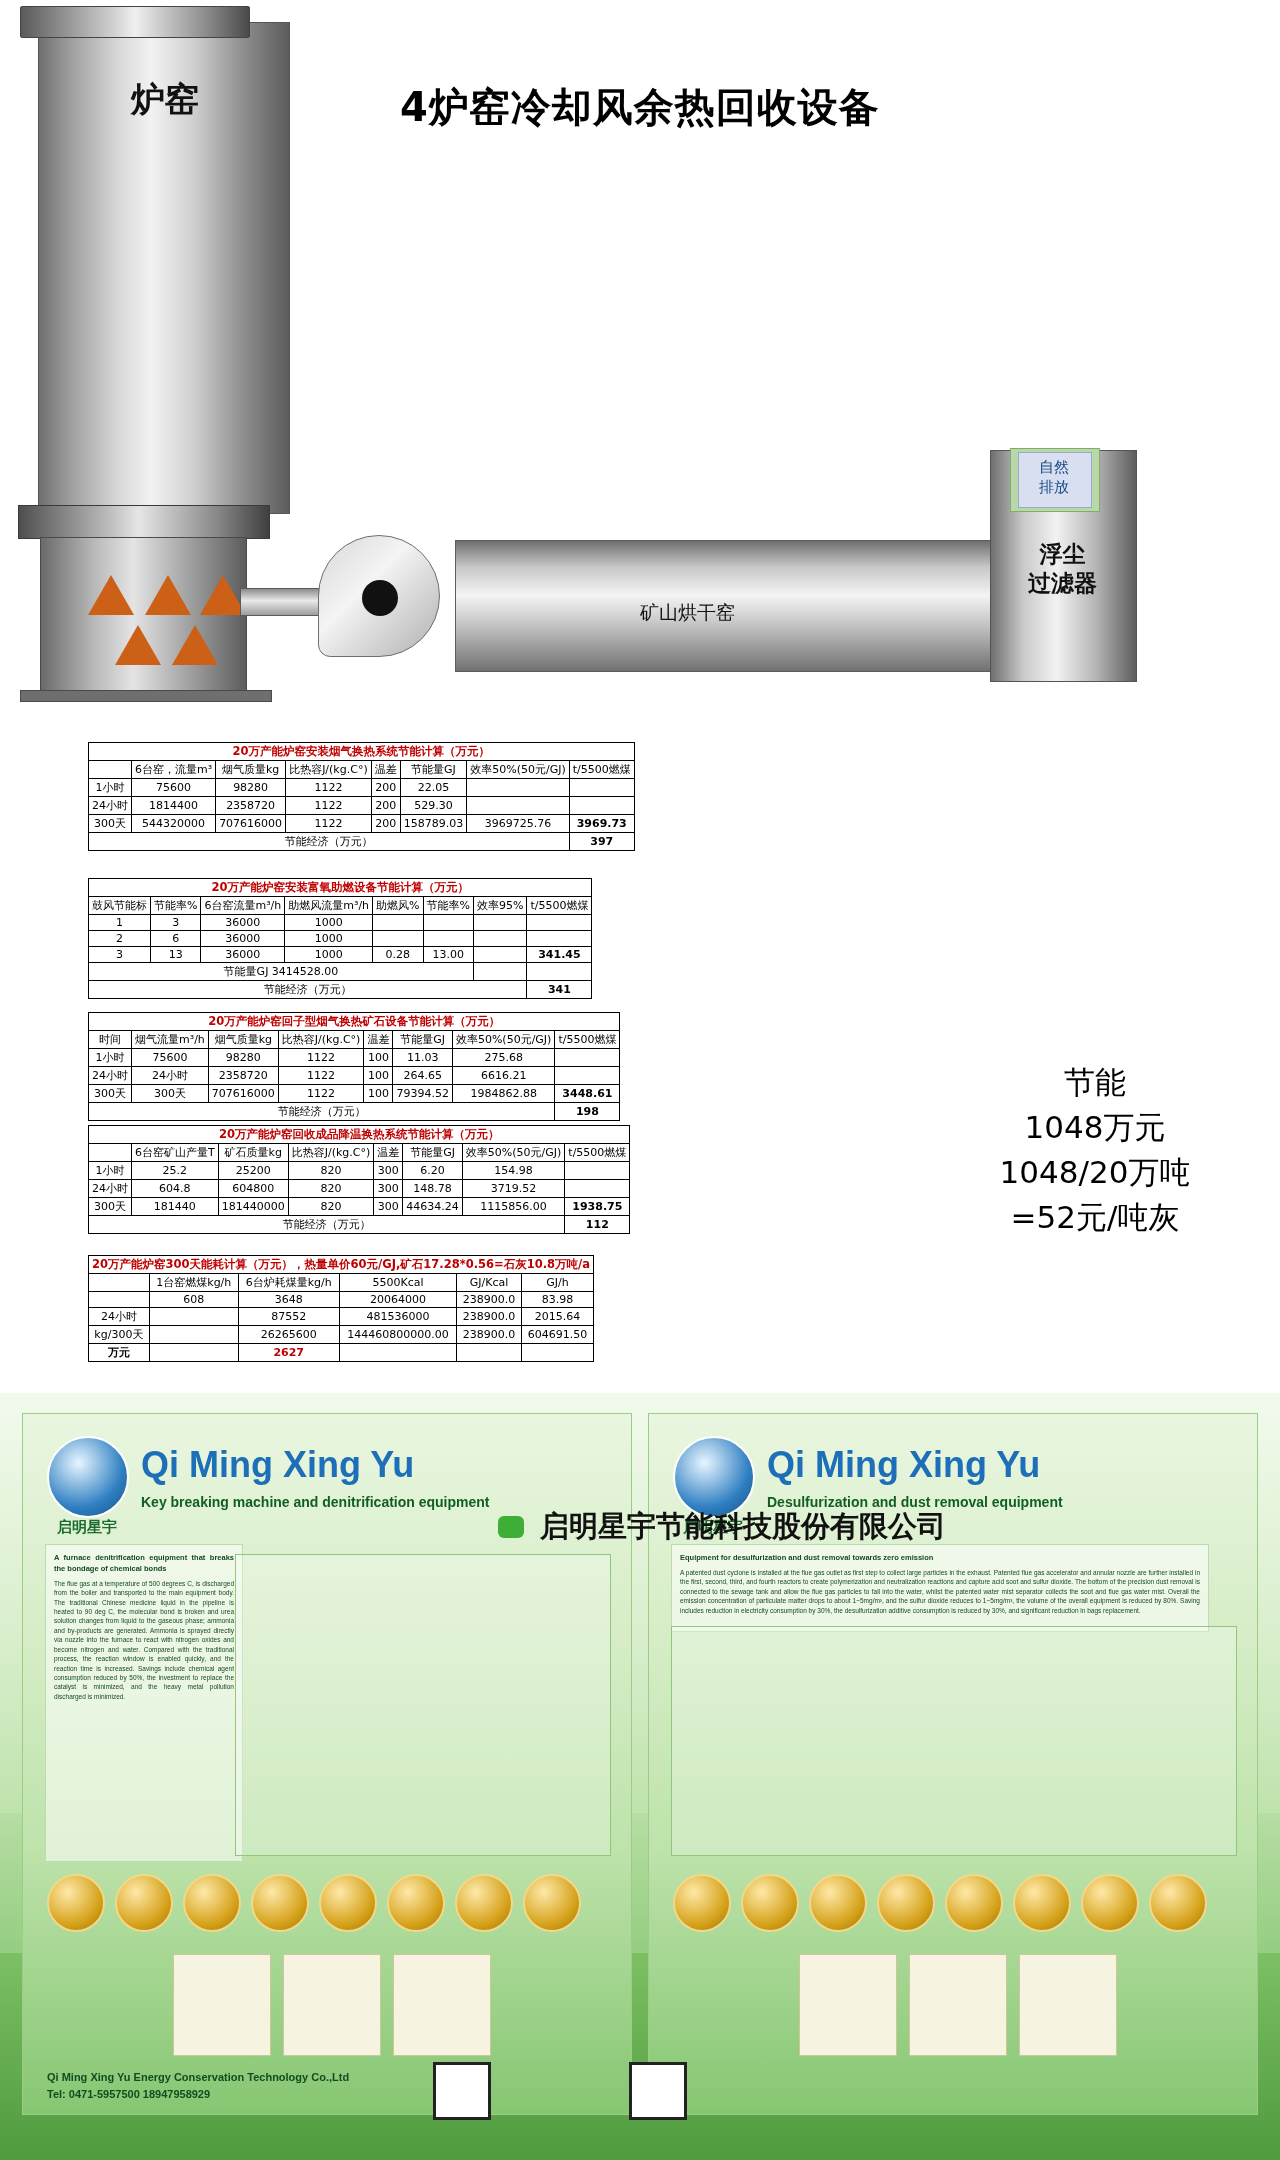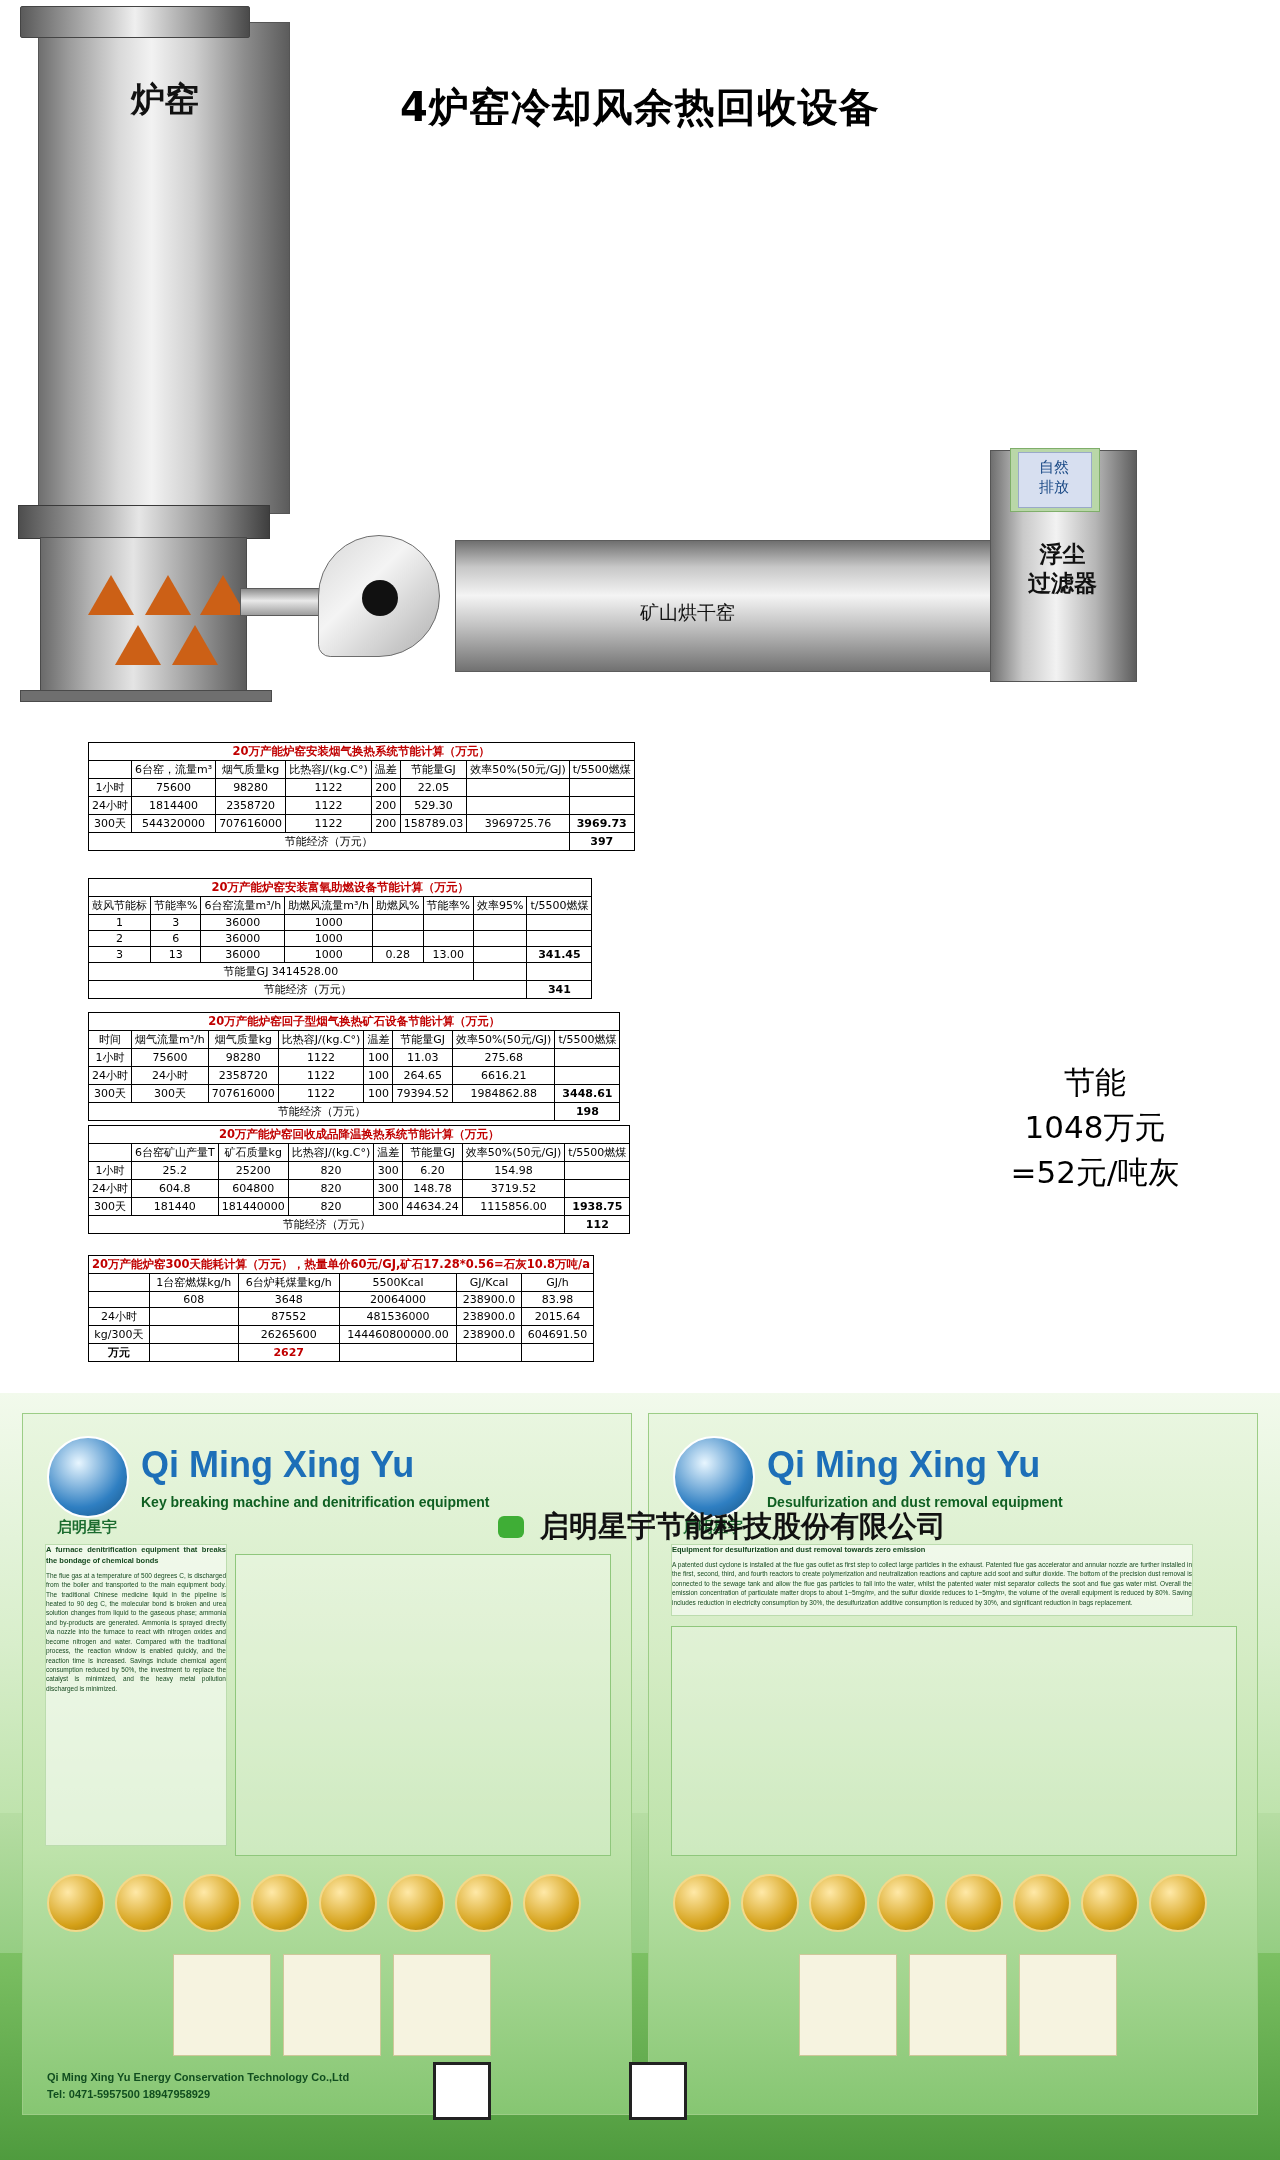--- a/index.html
+++ b/index.html
@@ -167,21 +167,21 @@
     font-family:"Liberation Sans",sans-serif;
   }
   .poster-sub{
     position:absolute;left:118px;top:80px;
     font-size:14px;font-weight:bold;color:#0f5f22;
     font-family:"Liberation Sans",sans-serif;
   }
   .poster-card{
     position:absolute;left:22px;top:130px;width:180px;height:300px;
     background:rgba(255,255,255,.55);border:1px solid #bcdcae;
-    font-size:6.5px;line-height:1.45;color:#15491f;text-align:justify;
+    padding:8px;font-size:6.5px;line-height:1.45;color:#15491f;text-align:justify;
     font-family:"Liberation Sans",sans-serif;
   }
   .poster-card .ct{font-weight:bold;font-size:7.5px;display:block;margin-bottom:4px;}
   .poster-card.wide{width:520px;height:70px;left:22px;top:130px;}
   .poster-diagram{
     position:absolute;left:212px;top:140px;width:374px;height:300px;
     border:1px solid #8fc77c;background:rgba(255,255,255,.25);
   }
   .medal-row{position:absolute;left:24px;top:460px;width:560px;height:66px;}
   .medal{
@@ -524,20 +524,21 @@
             <td class=""></td>
             <td class=""></td>
           </tr>
         </tbody>
       </table>
   </div>
 
   <div class="savings">
     <div class="l1">节能</div>
     <div>1048万元</div>
+    <div>1048/20万吨</div>
     <div>=52元/吨灰</div>
   </div>
 
   <div class="banner">
     <div class="banner-sky"></div>
     <div class="banner-ground"></div>
 
     <div class="poster left">
       <div class="poster-logo"></div>
       <div class="poster-logo-cn">启明星宇</div>

